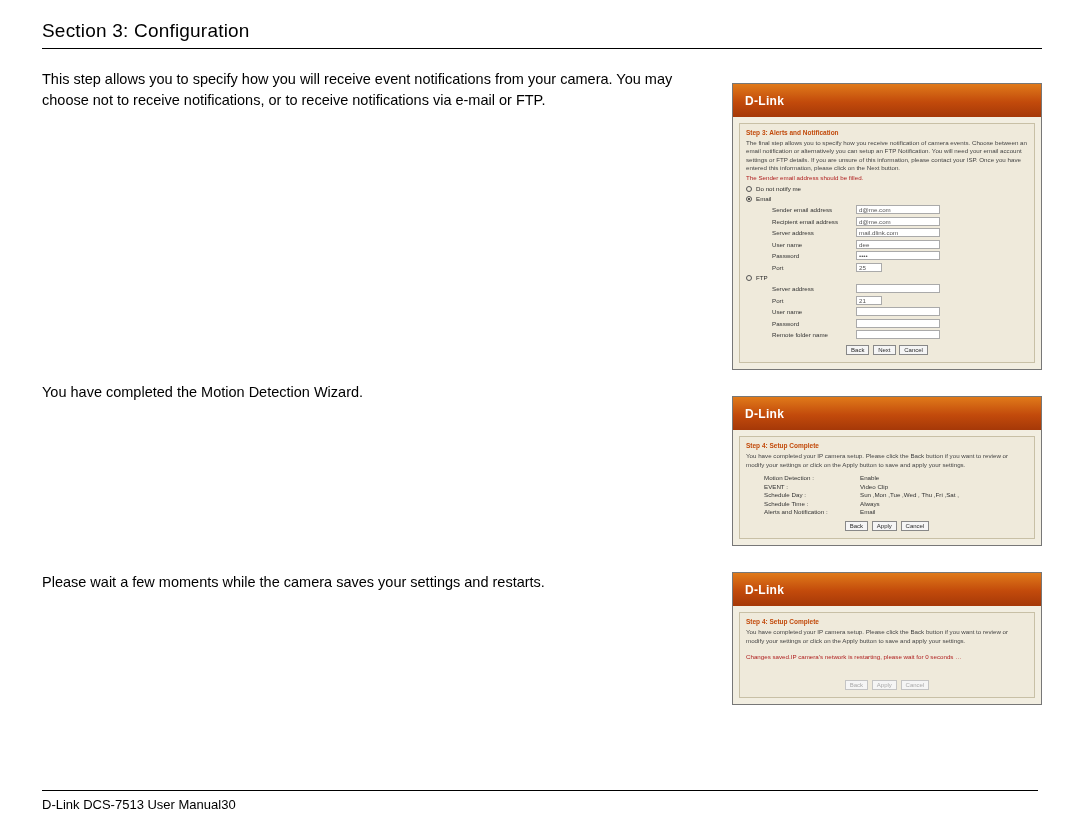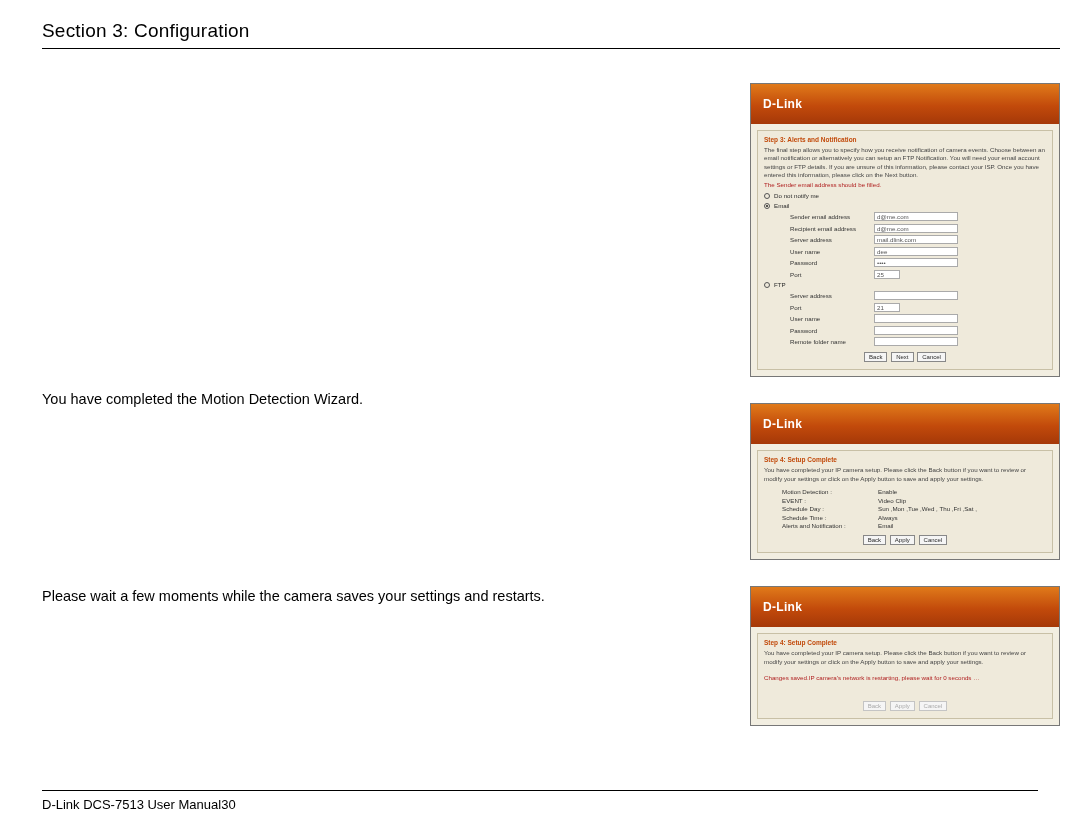--- a/index.html
+++ b/index.html
@@ -1,25 +1,25 @@
 <!DOCTYPE html>
 <html><head>
 <meta charset="utf-8">
 <style>
   * { box-sizing: border-box; margin: 0; padding: 0; }
   html, body { width: 1080px; height: 834px; background: #fff; font-family: "Segoe UI", Arial, sans-serif; color: #000; }
-  .page { width: 1080px; height: 834px; position: relative; padding: 20px 20px 0 42px; }
+  .page { width: 1080px; height: 834px; position: relative; padding: 20px 38px 0 42px; }
   .section-header { font-size: 19px; font-weight: 400; letter-spacing: 0.2px; padding-bottom: 6px; border-bottom: 1px solid #000; margin-bottom: 34px; }
   .block { display: flex; gap: 18px; margin-bottom: 26px; }
   .block .text { flex: 1 1 auto; font-size: 14.5px; line-height: 1.45; }
   .block .text p { margin: 0 0 18px 0; }
   .block .text .step-label { font-weight: 700; }
   .bold { font-weight: 700; }
   .shot { flex: 0 0 310px; width: 310px; border: 1px solid #777; background: #f2eee1; position: relative; }
-  .shot .brandbar { height: 40px; background: linear-gradient(180deg, #e07a1a 0%, #c24a0b 55%, #a53808 100%); display: flex; align-items: center; padding-left: 12px; }
+  .shot .brandbar { height: 33px; background: linear-gradient(180deg, #e07a1a 0%, #c24a0b 55%, #a53808 100%); display: flex; align-items: center; padding-left: 12px; }
   .shot .brandbar span { color: #fff; font-weight: 700; font-size: 12px; letter-spacing: 0.3px; }
   .shot .panel { margin: 6px; border: 1px solid #c8c0a6; background: #efeadb; font-size: 6.2px; color: #2a2a2a; padding: 5px 6px 7px 6px; }
   .shot .panel .title { color: #c24a0b; font-weight: 700; font-size: 6.5px; margin-bottom: 3px; }
   .shot .panel .intro { color: #444; line-height: 1.35; margin-bottom: 2px; }
   .shot .panel .warn { color: #b02020; margin-bottom: 4px; }
   .shot .panel .grp { margin-left: 8px; margin-bottom: 2px; }
   .shot .panel .radio-row { display: flex; align-items: center; gap: 4px; margin-bottom: 3px; }
   .shot .panel .radio { width: 6px; height: 6px; border: 1px solid #555; border-radius: 50%; position: relative; }
   .shot .panel .radio.sel::after { content:""; position:absolute; inset:1px; background:#222; border-radius:50%; }
   .shot .panel .row { display: flex; align-items: center; gap: 6px; margin: 0 0 2.5px 18px; }
@@ -37,20 +37,21 @@
 </style>
 </head>
 <body>
 
 <div class="page">
 
   <div class="section-header">Section 3: Configuration</div>
 
   <div class="block">
     <div class="text">
+      <p style="margin-top:-14px">This step allows you to specify how you will receive event notifications from your camera. You may choose not to receive notifications, or to receive notifications via e-mail or FTP.</p>
     </div>
     <div class="shot">
       <div class="brandbar">
           <span>D-Link</span>
         </div>
       <div class="panel">
         <div class="title">Step 3: Alerts and Notification</div>
         <div class="intro">The final step allows you to specify how you receive notification of camera events. Choose between an email notification or alternatively you can setup an FTP Notification. You will need your email account settings or FTP details. If you are unsure of this information, please contact your ISP. Once you have entered this information, please click on the Next button.</div>
         <div class="warn">The Sender email address should be filled.</div>
 

